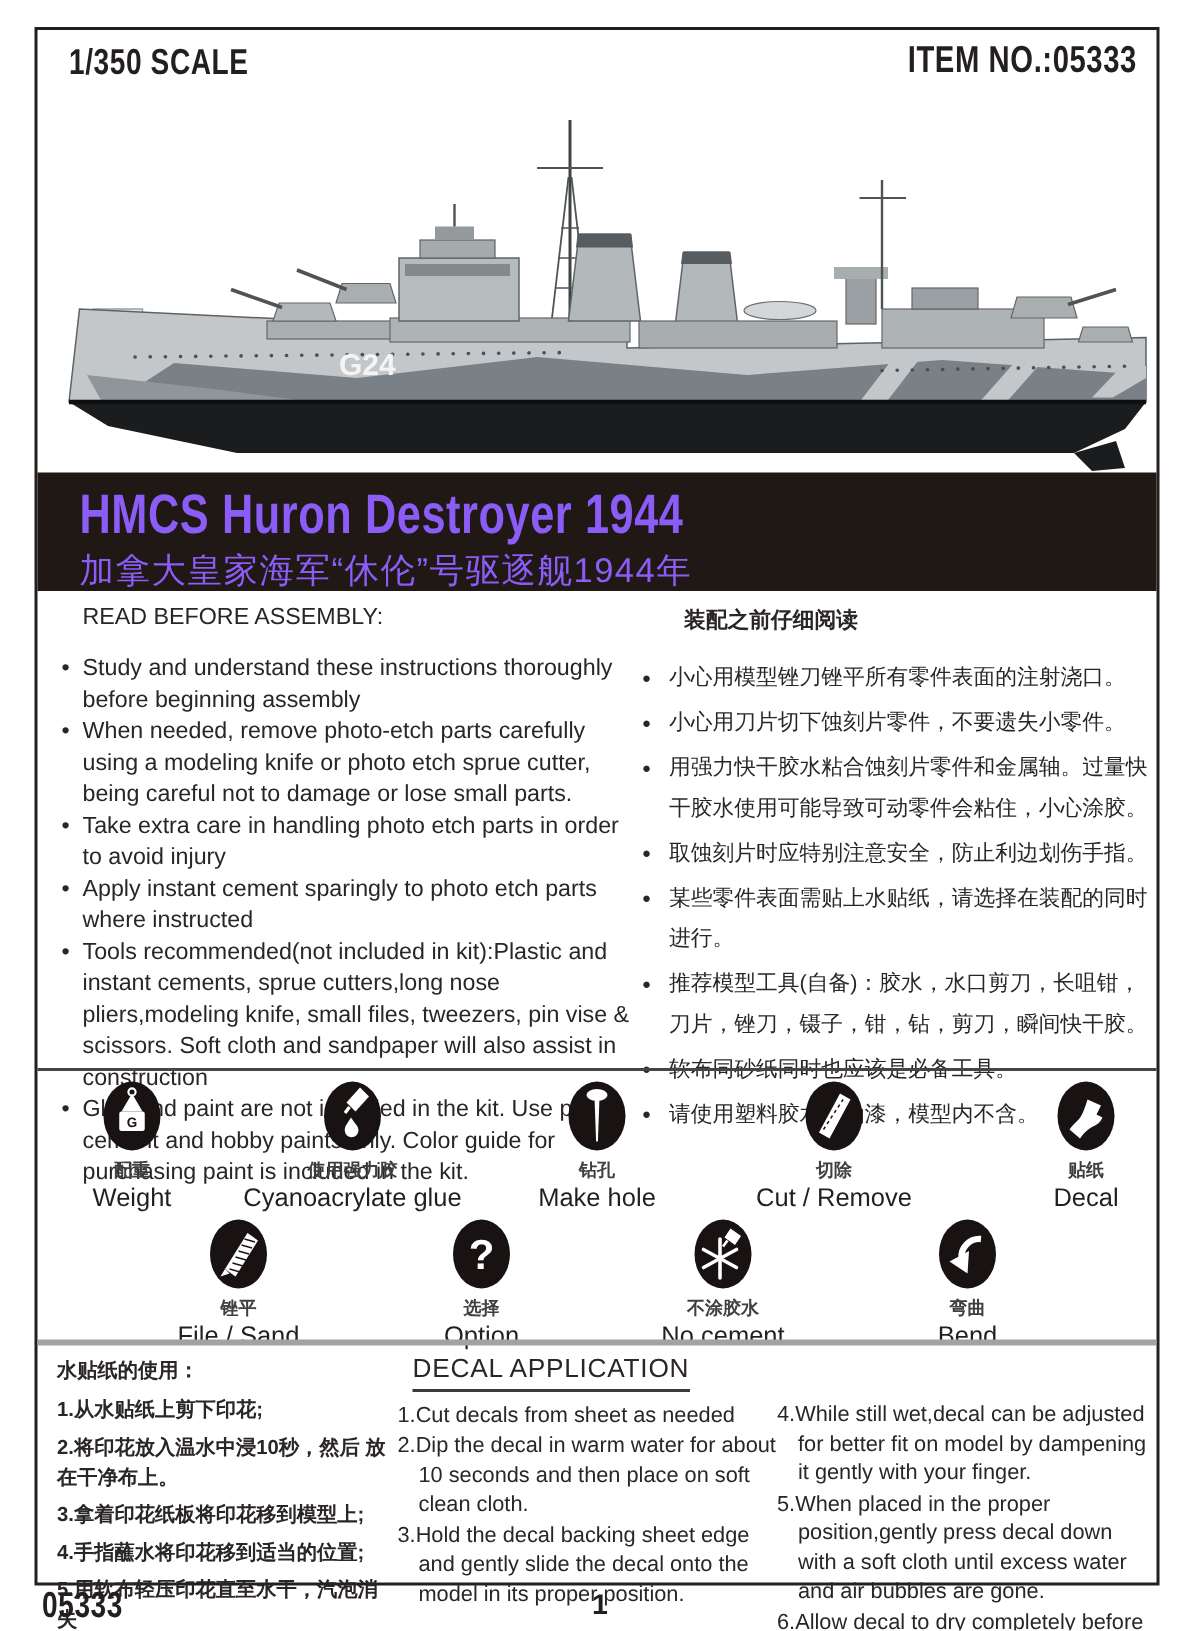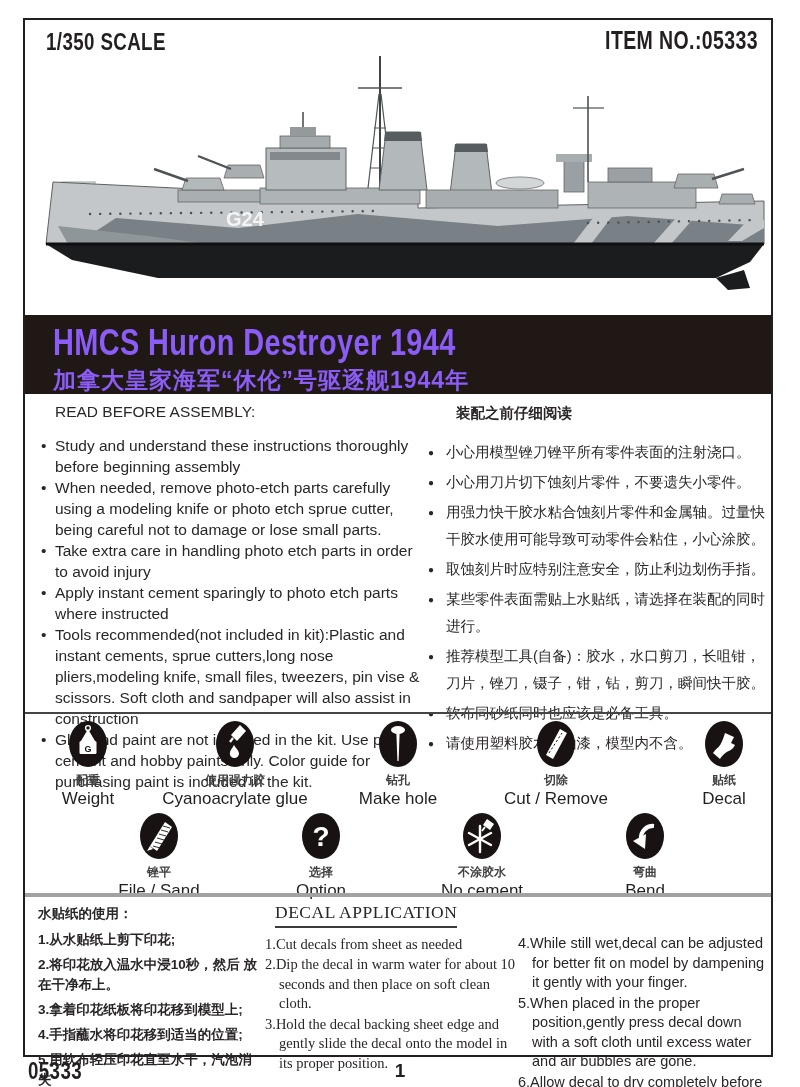--- a/index.html
+++ b/index.html
@@ -10,26 +10,26 @@
   .frame { position:absolute; left:23px; top:18px; width:750px; height:1039px;
            border:2px solid #231f20; }
 
   .condensed { display:inline-block; font-weight:bold; transform:scaleX(0.78);
                transform-origin:left center; white-space:nowrap; letter-spacing:0.5px; }
   .condensed-r { transform-origin:right center; }
 
   .scale-label { position:absolute; left:46px; top:28px; font-size:24px; color:#231f20; }
   .item-no { position:absolute; right:42px; top:26px; font-size:25px; color:#231f20; text-align:left; }
 
-  .ship-area { position:absolute; left:28px; top:48px; width:744px; height:252px; }
+  .ship-area { position:absolute; left:28px; top:72px; width:744px; height:252px; }
 
   .titlebar { position:absolute; left:25px; top:315px; width:746px; height:79px;
               background:#201815; color:#8b5cf6; padding-left:28px; padding-top:7px; }
   .title-en { font-size:37px; }
-  .title-zh { font-size:23px; font-weight:bold; margin-top:1px; letter-spacing:1px; }
+  .title-zh { font-size:23px; font-weight:normal; margin-top:1px; letter-spacing:1px; }
 
   .col-en { position:absolute; left:40px; top:401px; width:382px; font-size:15.5px; line-height:21px; color:#2a2627; }
   .col-en .heading { margin-left:15px; margin-bottom:13px; }
   .b-row { position:relative; padding-left:15px; }
   .b-row::before { content:"•"; position:absolute; left:1px; top:0; }
 
   .col-zh { position:absolute; left:428px; top:404px; width:344px; font-size:14.5px; color:#2a2627; }
   .col-zh .heading { margin-left:28px; margin-bottom:16px; font-weight:bold; }
   .zb { position:relative; padding-left:18px; line-height:27px; margin-bottom:3px; font-weight:normal; }
   .zb::before { content:"●"; position:absolute; left:0; top:0; font-size:10px; }
@@ -39,21 +39,21 @@
 
   .sym-item { position:absolute; text-align:center; transform:translateX(-50%); width:150px; }
   .sym-item .glyph { height:48px; }
   .sym-zh { font-size:12px; font-weight:bold; margin-top:4px; color:#404040; }
   .sym-en { font-size:17px; color:#231f20; }
 
   .decal-zh { position:absolute; left:38px; top:904px; width:224px; font-size:13.5px; color:#2a2627; font-weight:bold; }
   .decal-zh .dz-head { line-height:20px; margin-bottom:6px; }
   .dz-step { line-height:20px; margin-bottom:5px; }
 
-  .decal-en-mid { position:absolute; left:265px; top:903px; width:254px; font-size:14.5px; line-height:19.5px;font-family:Liberation Serif, serif; }
+  .decal-en-mid { position:absolute; left:265px; top:903px; width:254px; font-size:14.5px; line-height:19.5px; }
   .decal-en-mid .dm-head { font-size:17.5px; letter-spacing:0.5px; display:inline-block;
         margin-left:10px; padding-bottom:3px; border-bottom:2px solid #3a3a3a; margin-bottom:7px; }
   .en-step { padding-left:14px; text-indent:-14px; margin-bottom:1px; }
 
   .decal-en-right { position:absolute; left:518px; top:934px; width:252px; font-size:14.5px; line-height:19.5px; }
 
   .footer-item { position:absolute; left:28px; top:1057px; font-size:24px; color:#231f20; }
   .footer-page { position:absolute; left:0; top:1060px; width:800px; text-align:center;
                  font-size:19px; font-weight:bold; color:#231f20; }
 

